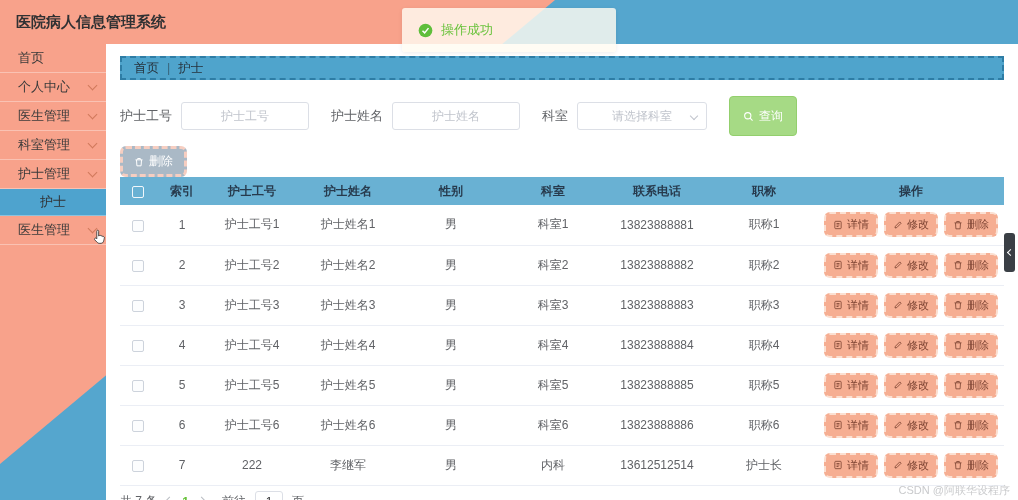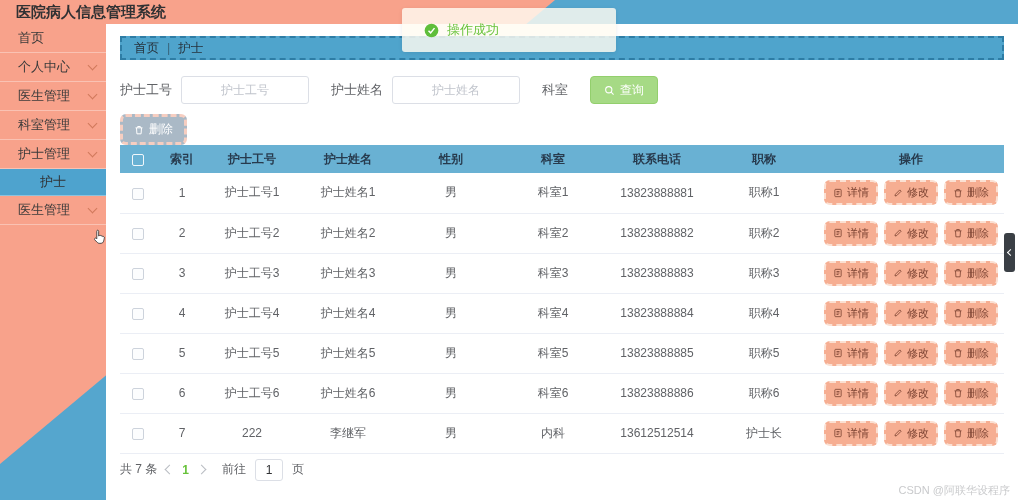--- a/index.html
+++ b/index.html
@@ -8,28 +8,28 @@
   #screen { position:relative; width:1018px; height:500px; overflow:hidden; background:#fff; }
 
   
   .bg-salmon { position:absolute; inset:0; background:var(--salmon,#F8A28B); }
   .bg-blue { position:absolute; inset:0; background:var(--blue,#55A6CE);
              clip-path:polygon(555px 0, 1018px 0, 1018px 500px, 0 500px, 0 464px); }
 
   .app { position:absolute; inset:0; display:flex; flex-direction:column; }
 
   
-  .header { height:24px; display:flex; align-items:center; padding:0 16px; flex:0 0 auto; }
+  .header { height:44px; display:flex; align-items:center; padding:0 16px; flex:0 0 auto; }
   .header-title { font-size:15px; font-weight:bold; color:var(--text-dark,#303133); }
   .header-right { margin-left:auto; display:flex; align-items:center; gap:26px; font-size:13px; color:#2E3D47; }
   .header-right a { color:#2E3D47; text-decoration:none; cursor:pointer; }
 
   
   .toast { position:absolute; top:8px; left:50%; transform:translateX(-50%); min-width:214px; height:44px;
-           display:flex; align-items:center; gap:8px; padding:0 22px; border-radius:3px;
+           display:flex; align-items:center; gap:8px; padding:0 16px; border-radius:3px;
            background:rgba(255,251,242,0.82); box-shadow:0 1px 4px rgba(0,0,0,0.08); z-index:10;
            font-size:13px; color:var(--success,#67C23A); }
 
   
   .body-row { flex:1; display:flex; min-height:0; }
   .sidebar { width:106px; flex:0 0 106px; padding-top:0; }
   .menu-item { height:29px; display:flex; align-items:center; justify-content:space-between;
                padding:0 10px 0 18px; font-size:13px; color:#3A3A3A; cursor:pointer;
                border-bottom:1px solid rgba(255,255,255,0.35); }
   .chev { width:7px; height:7px; border-right:1.6px solid #D0795C; border-bottom:1.6px solid #D0795C;
@@ -51,21 +51,21 @@
   .search-row { margin-top:16px; display:flex; align-items:center; font-size:13px; color:var(--text-gray,#606266); }
   .fgroup { display:flex; align-items:center; gap:9px; margin-right:22px; }
   .t-input { width:128px; height:28px; border:1px solid #DCDFE6; border-radius:3px; text-align:center;
              font-size:12px; color:var(--text-dark,#303133); outline:none; background:#fff; }
   .t-input::placeholder { color:var(--placeholder,#C0C4CC); }
   .t-select { width:130px; height:28px; border:1px solid #DCDFE6; border-radius:3px; background:#fff;
               position:relative; display:flex; align-items:center; justify-content:center;
               font-size:12px; color:var(--placeholder,#C0C4CC); cursor:pointer; }
   .sel-chev { position:absolute; right:9px; top:10px; width:6px; height:6px;
               border-right:1.4px solid #C0C4CC; border-bottom:1.4px solid #C0C4CC; transform:rotate(45deg); }
-  .btn-query { height:28px; padding:0 13px; background:var(--query-btn,#A6DA85);
+  .btn-query { height:40px; padding:0 13px; background:var(--query-btn,#A6DA85);
                border:1px solid var(--query-btn-border,#93CF6D); border-radius:4px; color:#fff;
                font-size:12px; display:flex; align-items:center; gap:5px; cursor:pointer; }
   .btn-query svg { stroke:#fff; fill:none; stroke-width:1.2; }
 
   .toolbar { margin-top:10px; display:flex; gap:6px; }
   .btn-add { background:var(--add-btn,#8BD167); border:3px dashed var(--add-btn-border,#C3E9AC); }
   .btn-delete { background:var(--delete-btn,#AAB9C6); border:3px dashed var(--delete-btn-border,#F6CEC1); }
   .btn-stitch { border-radius:6px; color:#fff; font-size:12px; padding:4px 11px;
                 display:flex; align-items:center; gap:5px; cursor:pointer; }
   .btn-stitch svg { stroke:#fff; fill:none; stroke-width:1.2; }
@@ -165,20 +165,24 @@
           <div class="fgroup">
             <span>护士工号</span>
             <input class="t-input" type="text" placeholder="护士工号" style="">
           </div>
           <div class="fgroup">
             <span>护士姓名</span>
             <input class="t-input" type="text" placeholder="护士姓名" style="">
           </div>
           <div class="fgroup">
             <span>科室</span>
+            <div class="t-select">
+              <span>请选择科室</span>
+              <span class="sel-chev"></span>
+            </div>
           </div>
           <button class="btn-query">
             <svg width="11" height="11" viewBox="0 0 12 12">
                 <circle cx="5.2" cy="5.2" r="3.4"></circle>
                 <path d="M7.8 7.8l2.6 2.6"></path>
               </svg>
             <span>查询</span>
           </button>
         </div>
 

